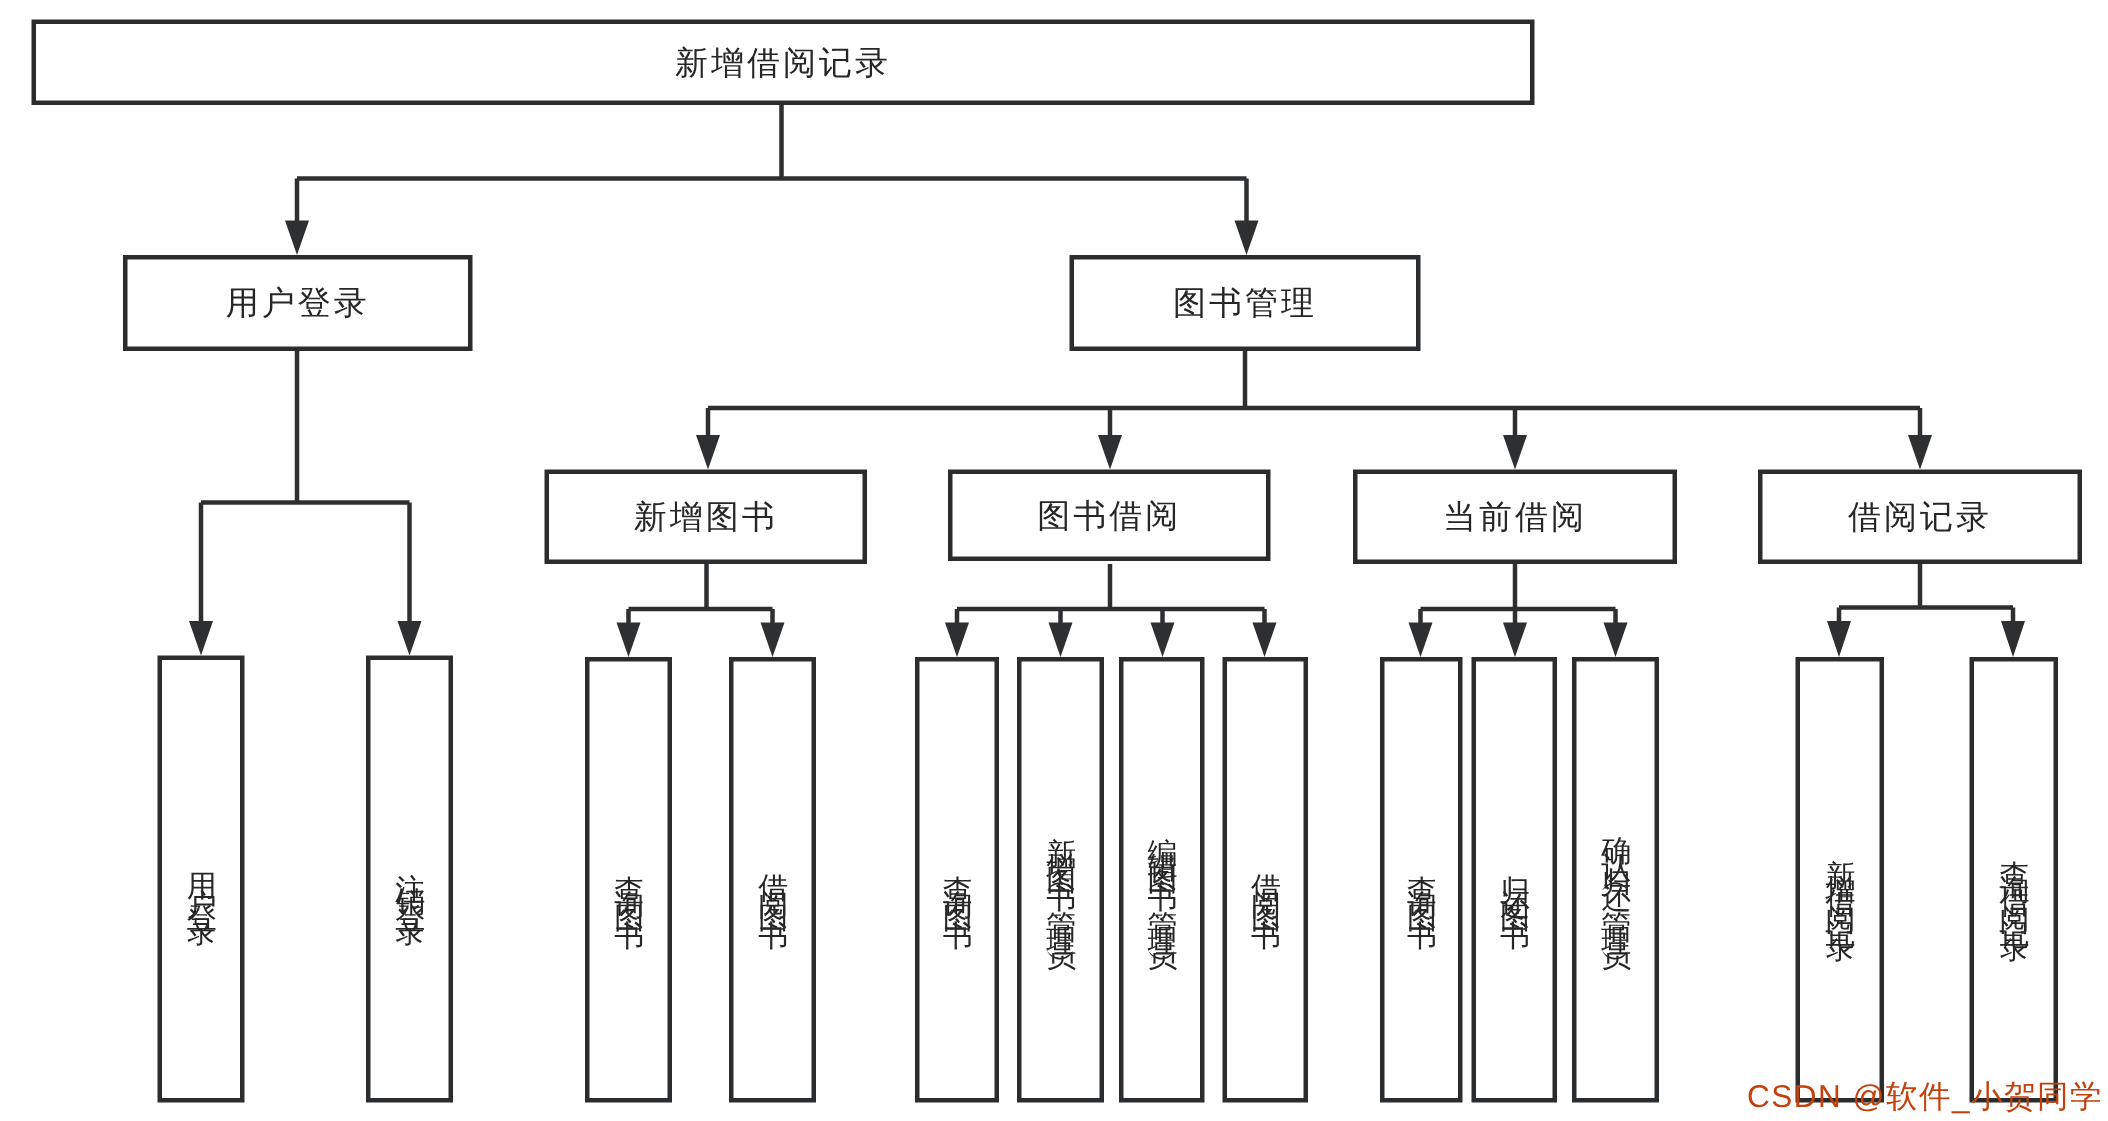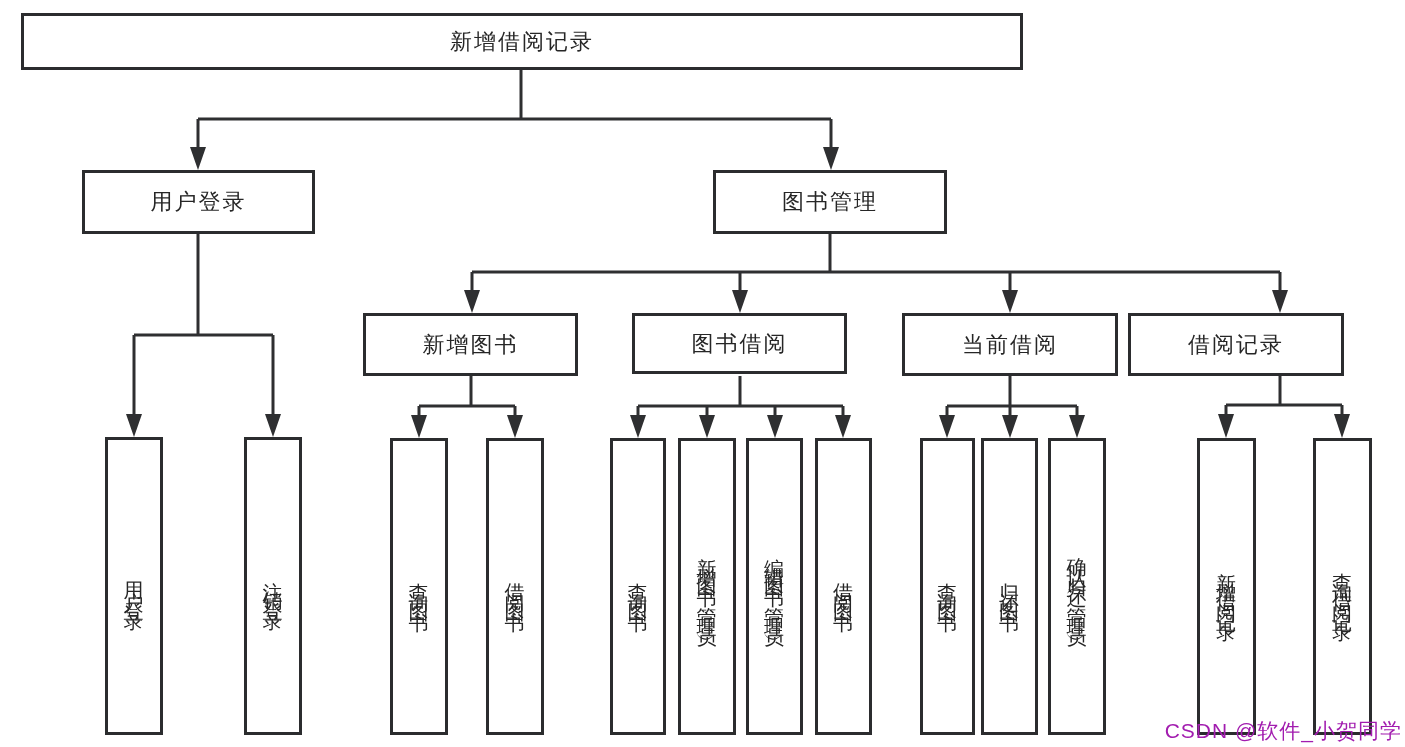--- a/index.html
+++ b/index.html
@@ -49,21 +49,21 @@
     line-height: 1;
     letter-spacing: 10px;
     white-space: nowrap;
   }
   .watermark {
     position: absolute;
     right: 3px;
     bottom: 2px;
     font-size: 21px;
     letter-spacing: 1px;
-    color: #a21caf;
+    color: #c2410c;
     z-index: 9;
     white-space: nowrap;
   }
 </style>
 </head>
 <body>
 
 <div class="stage">
 
   <svg class="connectors" viewBox="0 0 1405 747" xmlns="http://www.w3.org/2000/svg">
@@ -155,21 +155,21 @@
 
   <div class="node" style="left:363px; top:313px; width:215px; height:63px;">
     <span class="h-label">新增图书</span>
   </div>
   <div class="node" style="left:632px; top:313px; width:215px; height:61px;">
     <span class="h-label">图书借阅</span>
   </div>
   <div class="node" style="left:902px; top:313px; width:216px; height:63px;">
     <span class="h-label">当前借阅</span>
   </div>
-  <div class="node" style="left:1128px; top:313px; width:216px; height:63px;">
+  <div class="node" style="left:1172px; top:313px; width:216px; height:63px;">
     <span class="h-label">借阅记录</span>
   </div>
 
   <div class="node" style="left:105px; top:437px; width:58px; height:298px;">
     <span class="v-label">用户登录</span>
   </div>
   <div class="node" style="left:244px; top:437px; width:58px; height:298px;">
     <span class="v-label">注销登录</span>
   </div>
 

